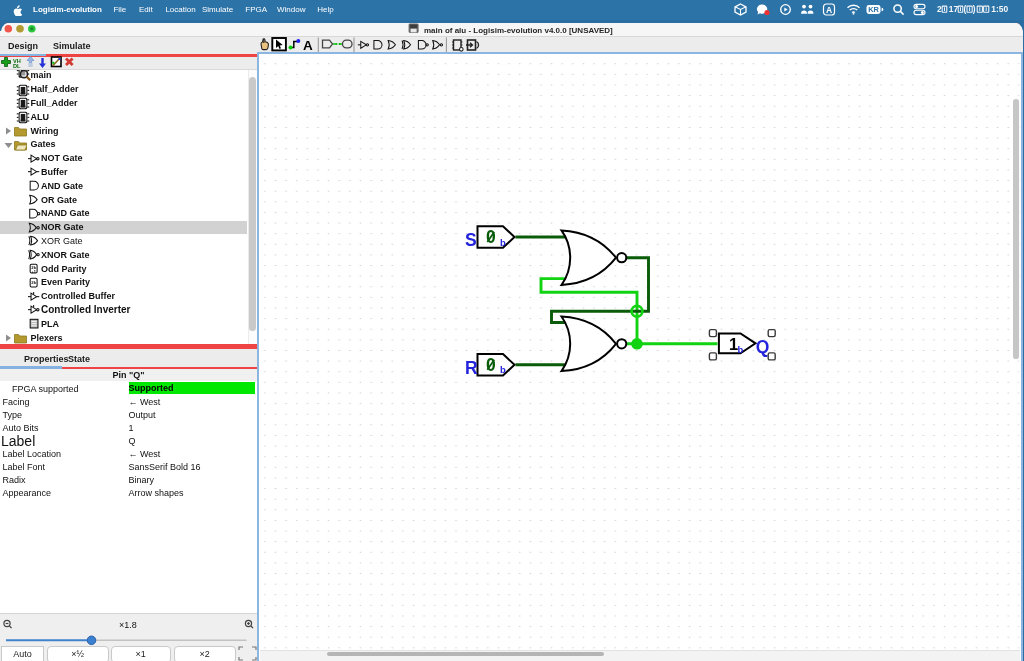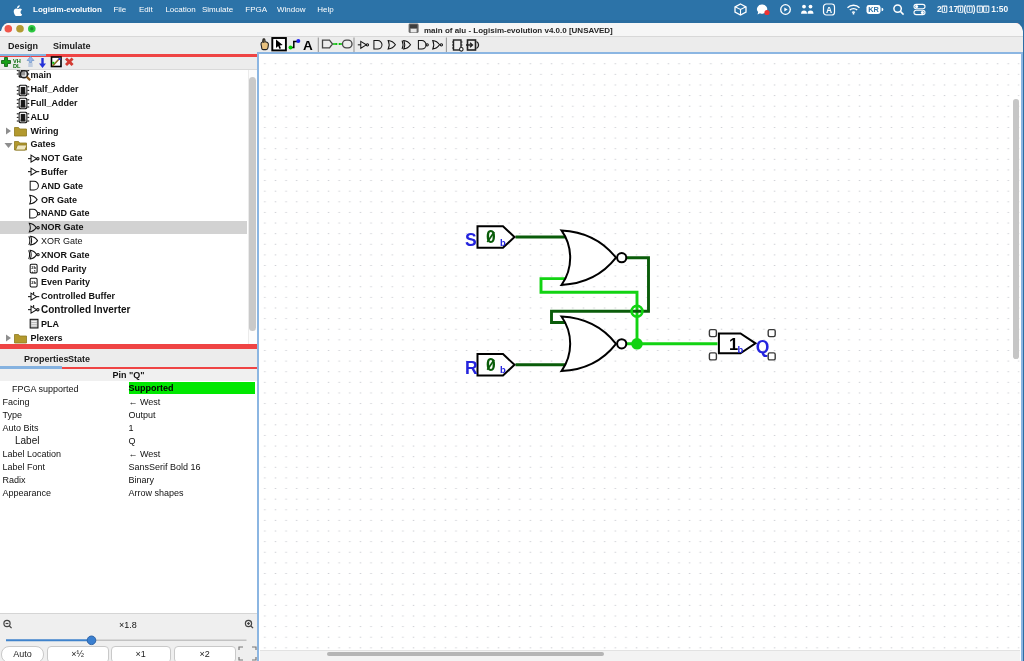--- a/index.html
+++ b/index.html
@@ -382,21 +382,21 @@
 <div class="abs" style="left:0;top:368.6px;width:257px;height:12.8px;background:#f0f0f0;font-size:9px;font-weight:bold;color:#111;text-align:center;line-height:13.5px">Pin "Q"</div>
 <div class="abs" style="left:0;top:381.4px;width:257px;height:233px;background:#fff;border-bottom:1px solid #d5d5d5">
 <div class="abs" style="left:128.5px;top:0.8px;width:126px;height:11.8px;background:#00e800;font-size:9px;font-weight:bold;color:#000;line-height:12px">Supported</div>
 <div class="abs" style="left:12px;top:2.2px;font-size:9px;line-height:10px;color:#111;white-space:nowrap">FPGA supported</div>
 <div class="abs" style="left:2.5px;top:15.3px;font-size:9px;line-height:10px;color:#111;white-space:nowrap">Facing</div>
 <div class="abs" style="left:128.5px;top:15.3px;font-size:9px;line-height:10px;color:#111;white-space:nowrap">← West</div>
 <div class="abs" style="left:2.5px;top:28.4px;font-size:9px;line-height:10px;color:#111;white-space:nowrap">Type</div>
 <div class="abs" style="left:128.5px;top:28.4px;font-size:9px;line-height:10px;color:#111;white-space:nowrap">Output</div>
 <div class="abs" style="left:2.5px;top:41.5px;font-size:9px;line-height:10px;color:#111;white-space:nowrap">Auto Bits</div>
 <div class="abs" style="left:128.5px;top:41.5px;font-size:9px;line-height:10px;color:#111;white-space:nowrap">1</div>
-<div class="abs" style="left:15px;top:54.6px;font-size:10px;line-height:10px;color:#111;white-space:nowrap">Label</div>
+<div class="abs" style="left:1px;top:54.6px;font-size:14px;line-height:10px;color:#111;white-space:nowrap">Label</div>
 <div class="abs" style="left:128.5px;top:54.6px;font-size:9px;line-height:10px;color:#111;white-space:nowrap">Q</div>
 <div class="abs" style="left:2.5px;top:67.7px;font-size:9px;line-height:10px;color:#111;white-space:nowrap">Label Location</div>
 <div class="abs" style="left:128.5px;top:67.7px;font-size:9px;line-height:10px;color:#111;white-space:nowrap">← West</div>
 <div class="abs" style="left:2.5px;top:80.8px;font-size:9px;line-height:10px;color:#111;white-space:nowrap">Label Font</div>
 <div class="abs" style="left:128.5px;top:80.8px;font-size:9px;line-height:10px;color:#111;white-space:nowrap">SansSerif Bold 16</div>
 <div class="abs" style="left:2.5px;top:93.9px;font-size:9px;line-height:10px;color:#111;white-space:nowrap">Radix</div>
 <div class="abs" style="left:128.5px;top:93.9px;font-size:9px;line-height:10px;color:#111;white-space:nowrap">Binary</div>
 <div class="abs" style="left:2.5px;top:107.0px;font-size:9px;line-height:10px;color:#111;white-space:nowrap">Appearance</div>
 <div class="abs" style="left:128.5px;top:107.0px;font-size:9px;line-height:10px;color:#111;white-space:nowrap">Arrow shapes</div>
 </div>
@@ -411,21 +411,21 @@
         <circle cx="248.5" cy="623.5" r="3.1"></circle>
         <line x1="250.9" y1="626" x2="253.1" y2="628.2"></line>
         <line x1="247.1" y1="623.5" x2="249.9" y2="623.5"></line>
         <line x1="248.5" y1="622.1" x2="248.5" y2="624.9"></line>
       </g>
       <text x="128" y="628" font-size="9px" fill="#111" text-anchor="middle" font-family="Liberation Sans">×1.8</text>
       <line x1="6" y1="640.3" x2="91" y2="640.3" stroke="#3f83cc" stroke-width="2"></line>
       <line x1="91" y1="640.3" x2="246.5" y2="640.3" stroke="#c2c2c2" stroke-width="1.6"></line>
       <circle cx="91.5" cy="640.3" r="4.3" fill="#3a7fd0" stroke="#2d63a6" stroke-width="1"></circle>
     </svg>
-<div class="abs" style="left:1px;top:645.5px;width:43px;height:17px;background:#fff;border:1px solid #c9c9c9;border-radius:8px;font-size:9px;color:#1c1c1c;text-align:center;line-height:14px">Auto</div>
+<div class="abs" style="left:1px;top:645.5px;width:43px;height:17px;background:#fff;border:1px solid #c9c9c9;border-radius:0;font-size:9px;color:#1c1c1c;text-align:center;line-height:14px">Auto</div>
 <div class="abs" style="left:47px;top:645.5px;width:61.5px;height:17px;background:#fff;border:1px solid #c9c9c9;border-radius:4px;font-size:9px;color:#1c1c1c;text-align:center;line-height:14px">×½</div>
 <div class="abs" style="left:110.5px;top:645.5px;width:60.5px;height:17px;background:#fff;border:1px solid #c9c9c9;border-radius:4px;font-size:9px;color:#1c1c1c;text-align:center;line-height:14px">×1</div>
 <div class="abs" style="left:174px;top:645.5px;width:61.5px;height:17px;background:#fff;border:1px solid #c9c9c9;border-radius:4px;font-size:9px;color:#1c1c1c;text-align:center;line-height:14px">×2</div>
 <svg style="position:absolute;left:238px;top:646px" width="19" height="15" viewBox="0 0 19 15">
       <g fill="none" stroke="#777" stroke-width="1.2">
         <path d="M1,4 L1,1 L5,1"></path>
         <path d="M14,1 L18,1 L18,4"></path>
         <path d="M18,11 L18,14 L14,14"></path>
         <path d="M5,14 L1,14 L1,11"></path>
       </g>

